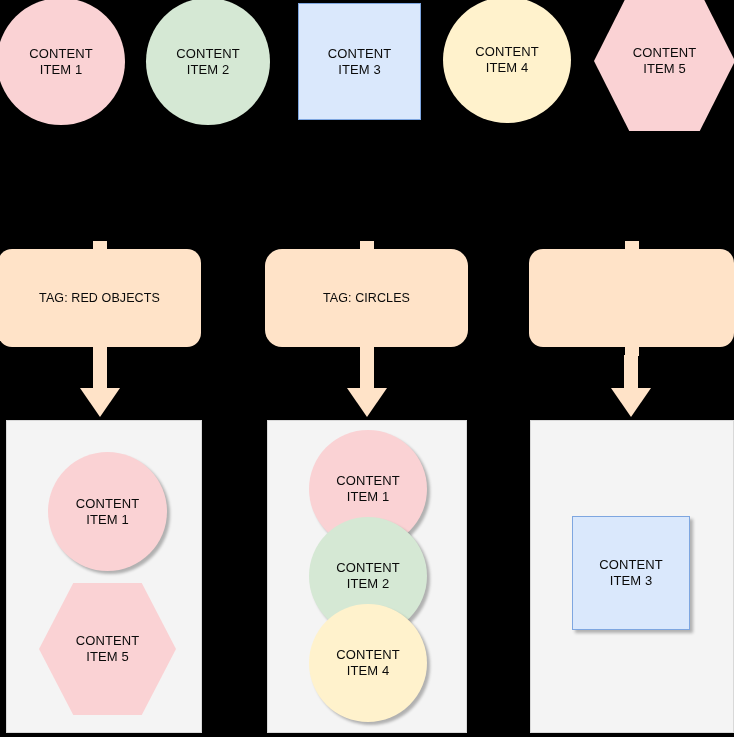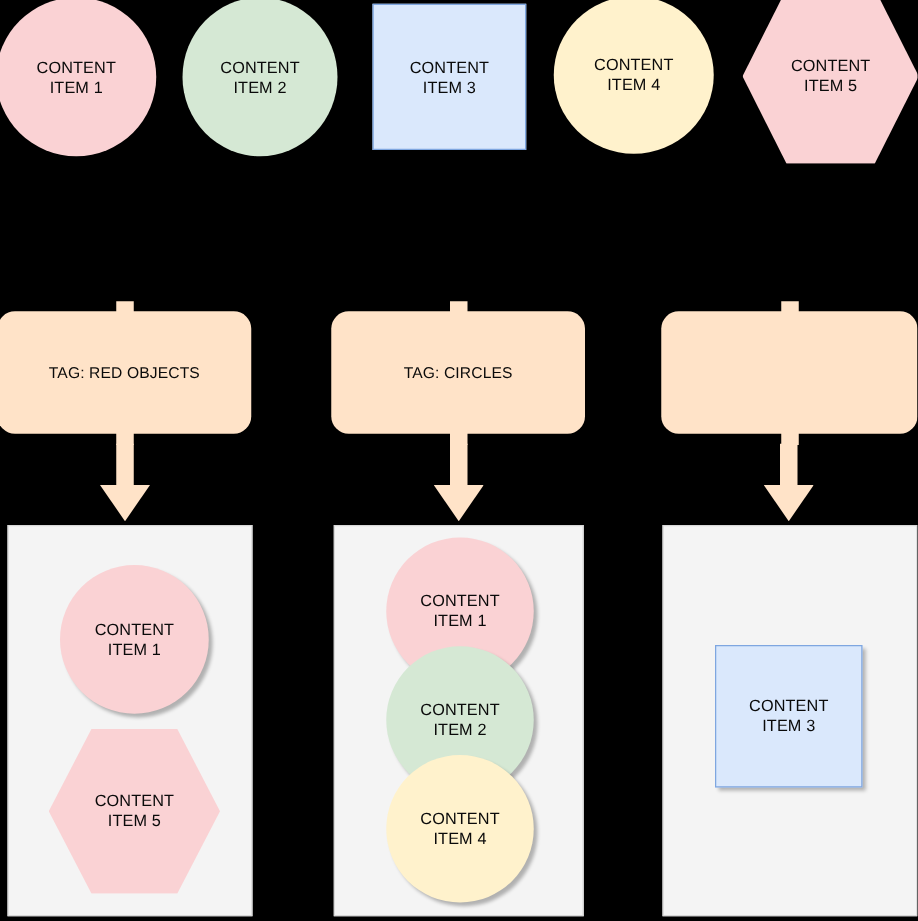--- a/index.html
+++ b/index.html
@@ -166,21 +166,21 @@
     </div>
 
   </div>
 
   <div class="tag-box" id="tag-0" style="background:#ffe3c8;">
     <div class="tag-nub top" style="background:#ffe3c8;"></div>
     <div class="shape-label">TAG: RED OBJECTS</div>
     <div class="tag-nub bottom" style="background:#ffe3c8;"></div>
   </div>
 
-  <div class="tag-box" id="tag-1" style="background:#ffe3c8;">
+  <div class="tag-box" id="tag-1" style="background:#ffe3c8;border-radius:17px;">
     <div class="tag-nub top" style="background:#ffe3c8;"></div>
     <div class="shape-label">TAG: CIRCLES</div>
     <div class="tag-nub bottom" style="background:#ffe3c8;"></div>
   </div>
 
   <div class="tag-box" id="tag-2" style="background:#ffe3c8;">
     <div class="tag-nub top" style="background:#ffe3c8;"></div>
     <div class="tag-nub bottom" style="background:#ffe3c8;"></div>
   </div>
 

